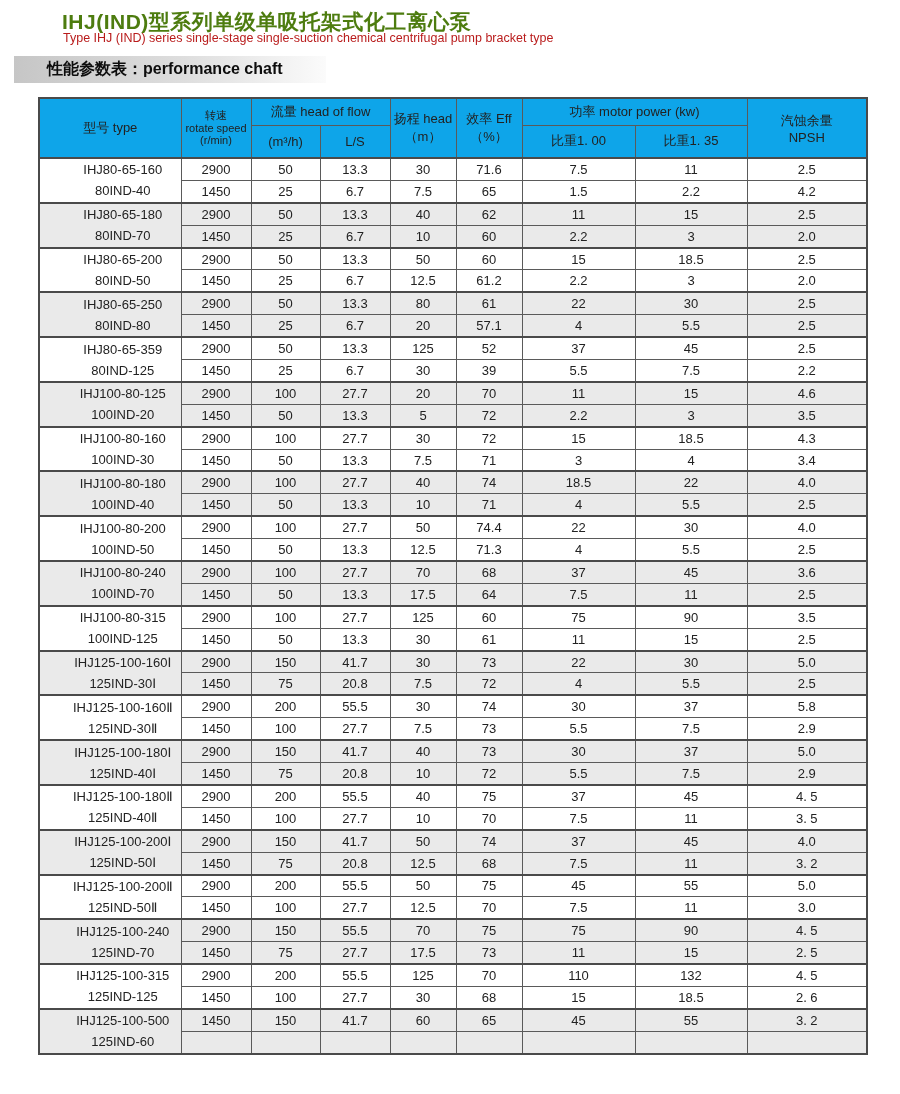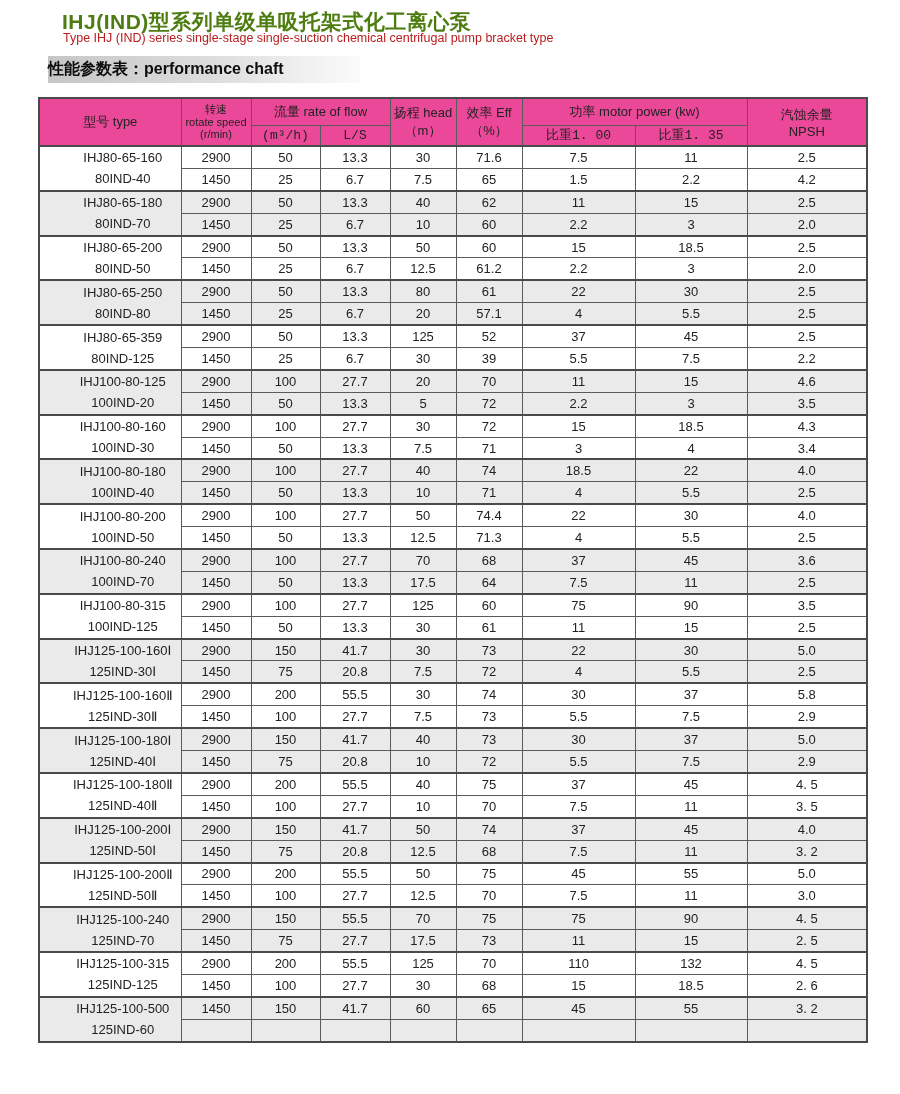--- a/index.html
+++ b/index.html
@@ -13,50 +13,51 @@
   .page-title {
     position: absolute; left: 62px; top: 8px;
     font-size: 21px; font-weight: bold; color: #4d7c0f;
     letter-spacing: 0.5px;
   }
   .page-subtitle {
     position: absolute; left: 63px; top: 31px;
     font-size: 12.5px; color: #b91c1c;
   }
   .section-bar {
-    position: absolute; left: 48px; top: 56px;
+    position: absolute; left: 14px; top: 56px;
     width: 312px; height: 27px;
     background: linear-gradient(to right, #c6c6c6 0%, #dedede 55%, #fbfbfb 100%);
     display: flex; align-items: center;
+    padding-left: 33px;
     font-size: 16px; font-weight: bold; color: #0d0d0d;
   }
   table.perf {
     position: absolute; left: 38px; top: 97px;
     width: 828px;
     border-collapse: collapse;
     table-layout: fixed;
     font-size: 13px;
     color: #222;
   }
   table.perf th, table.perf td {
     border: 1px solid #5a5a5a;
     text-align: center;
     vertical-align: middle;
     overflow: hidden;
     white-space: nowrap;
   }
   table.perf { border: 2px solid #4a4a4a; }
   thead th {
-    background: #ec4899;
+    background: #0ea5e9;
     font-weight: normal;
     font-size: 13px;
     border-bottom: 2px solid #4a4a4a;
   }
   thead tr.h1 th { height: 27px; }
-  thead tr.h2 th { height: 21px; font-family: Liberation Mono, monospace; }
+  thead tr.h2 th { height: 33px; }
   thead .small3 { font-size: 11px; line-height: 12.5px; }
   tbody td { height: 22.4px; }
   tbody tr.row-a td { border-top: 2px solid #4a4a4a; }
   tbody tr.row-b td { border-top: 1px solid #787878; }
   tbody tr.grp-gray td { background: #eaeaea; }
   tbody tr.grp-white td { background: #ffffff; }
   td.model-cell {
     text-align: left;
     padding-left: 25px;
     line-height: 21px;
@@ -85,21 +86,21 @@
     <col style="width:120px">
   </colgroup>
   <thead>
     <tr class="h1">
       <th rowspan="2">型号 type</th>
       <th rowspan="2" class="small3">
         <span>转速</span><br>
         <span>rotate speed</span><br>
         <span>(r/min)</span>
       </th>
-      <th colspan="2">流量  rate of flow</th>
+      <th colspan="2">流量  head of flow</th>
       <th rowspan="2">
         <span>扬程 head</span><br>
         <span>（m）</span>
       </th>
       <th rowspan="2">
         <span>效率 Eff</span><br>
         <span>（%）</span>
       </th>
       <th colspan="2">功率 motor power (kw)</th>
       <th rowspan="2">

